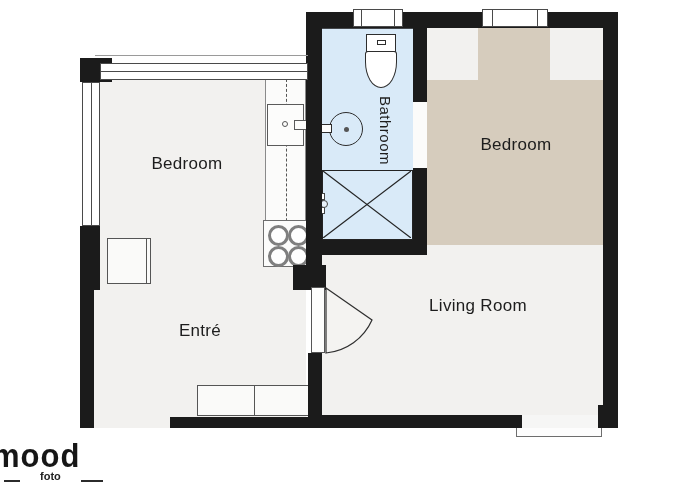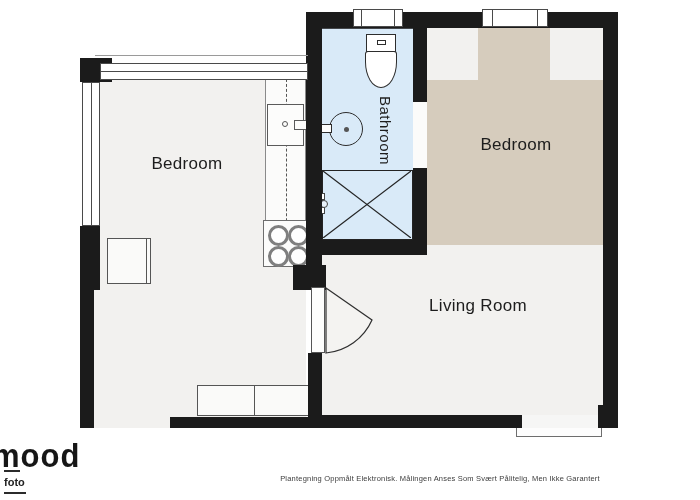--- a/index.html
+++ b/index.html
@@ -13,21 +13,21 @@
   .fix{background:#fcfcfb;border:1px solid #5a5a5a;}
   .win{background:#fff;border:1px solid #4a4a4a;}
   .vline{position:absolute;top:0;bottom:0;width:0;border-left:1px solid #4a4a4a;}
   .hline{position:absolute;left:0;right:0;height:0;border-top:1px solid #4a4a4a;}
   .room-label{color:#1d1d1d;font-size:17px;text-align:center;letter-spacing:.3px;}
   .vert-label{writing-mode:vertical-rl;color:#1d1d1d;font-size:15px;letter-spacing:.5px;}
   .burner{position:absolute;width:15px;height:15px;border:3px solid #7f7f7f;border-radius:50%;background:#fff;}
   .ring{border-radius:50%;background:transparent;}
   .footer-text{color:#3c3c3c;font-size:7.5px;text-align:center;letter-spacing:.2px;}
   .brand{font-weight:bold;font-size:31px;color:#161616;letter-spacing:1px;transform:scaleY(1.05);}
-  .brand-sub{display:flex;align-items:flex-start;gap:4px;color:#222;font-size:11px;font-weight:bold;margin-top:-4px;margin-left:12px;flex-direction:column;}
+  .brand-sub{display:flex;align-items:flex-end;gap:20px;color:#222;font-size:11px;font-weight:bold;margin-top:-4px;margin-left:12px;}
   .brand-line{height:2px;background:#2b2b2b;}
   svg{display:block;}
 </style>
 </head>
 <body>
 
 <div class="canvas">
 
   <div class="abs floor" style="left:94px;top:66px;width:212px;height:362px;"></div>
   <div class="abs bathfloor" style="left:322px;top:28px;width:91px;height:212px;"></div>
@@ -121,27 +121,27 @@
       <path d="M 1 3 L 47 35 A 56 56 0 0 1 1 68 Z" fill="#f4f3f1" stroke="#2f2f2f" stroke-width="1.2"></path>
     </svg>
   </div>
 
   <div class="abs floor" style="left:94px;top:415px;width:76px;height:13px;z-index:4;"></div>
 
   <div class="abs" style="left:522px;top:415px;width:76px;height:13px;background:#f6f6f5;z-index:4;"></div>
   <div class="abs" style="left:516px;top:427px;width:86px;height:10px;background:#fdfdfd;border:1px solid #6e6e6e;border-top:none;z-index:2;"></div>
 
   <div class="abs room-label" style="left:117px;top:154px;width:140px;z-index:5;">Bedroom</div>
+  <div class="abs room-label" style="left:130px;top:321px;width:140px;z-index:5;">Entré</div>
   <div class="abs room-label" style="left:436px;top:135px;width:160px;z-index:5;">Bedroom</div>
   <div class="abs room-label" style="left:388px;top:296px;width:180px;z-index:5;">Living Room</div>
   <div class="abs vert-label" style="left:377px;top:96px;height:110px;z-index:5;">Bathroom</div>
 
   <div class="abs" style="left:-8px;top:438px;z-index:5;">
     <div class="brand">mood</div>
     <div class="brand-sub">
       <span class="brand-line" style="width:16px;"></span>
       <span>foto</span>
       <span class="brand-line" style="width:22px;"></span>
     </div>
   </div>
-  <div class="abs footer-text" style="left:180px;top:474px;width:520px;z-index:5;">Plantegning Oppmålt Elektronisk. Målingen Anses Som Svært Pålitelig, Men Ikke Garantert</div>
 
 </div>
 
 </body></html>

